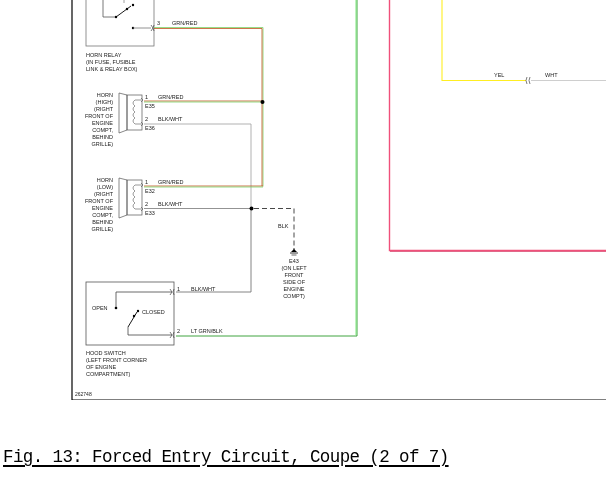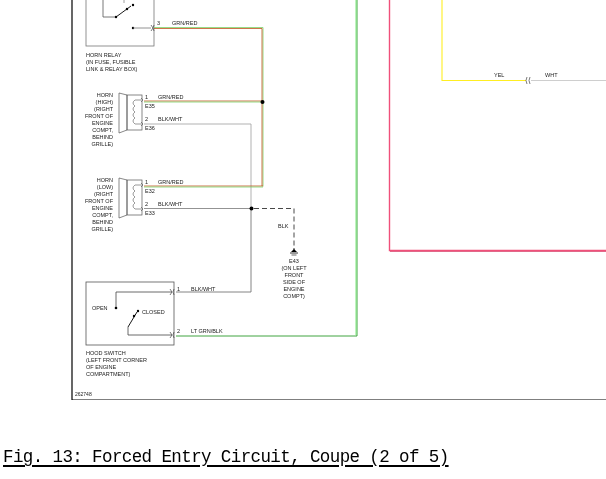--- a/index.html
+++ b/index.html
@@ -180,13 +180,13 @@
     <path d="M527,77 Q525,80.5 527,84 M530,77 Q528,80.5 530,84" fill="none" stroke="#444" stroke-width="0.7"></path>
   </g>
   <g>
     <line x1="531" y1="80.5" x2="606" y2="80.5" stroke="#c8c8c8" stroke-width="0.9"></line>
     <text x="545" y="77">WHT</text>
   </g>
 
   <text x="75" y="396" style="font-size:5px">262748</text>
 </svg>
 
-<div class="caption">Fig. 13: Forced Entry Circuit, Coupe (2 of 5)</div>
+<div class="caption">Fig. 13: Forced Entry Circuit, Coupe (2 of 7)</div>
 
 </body></html>

